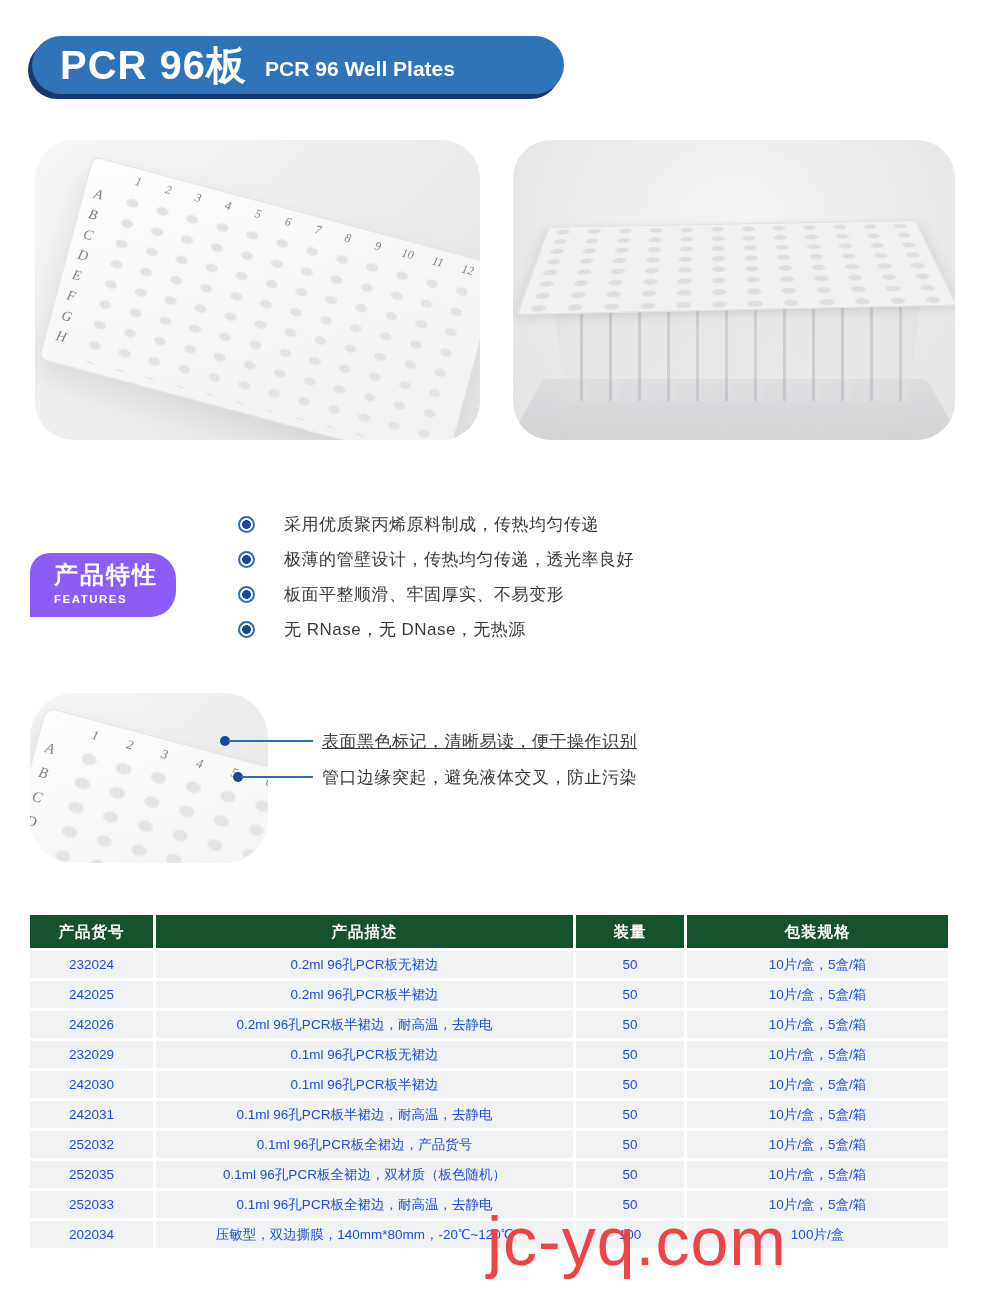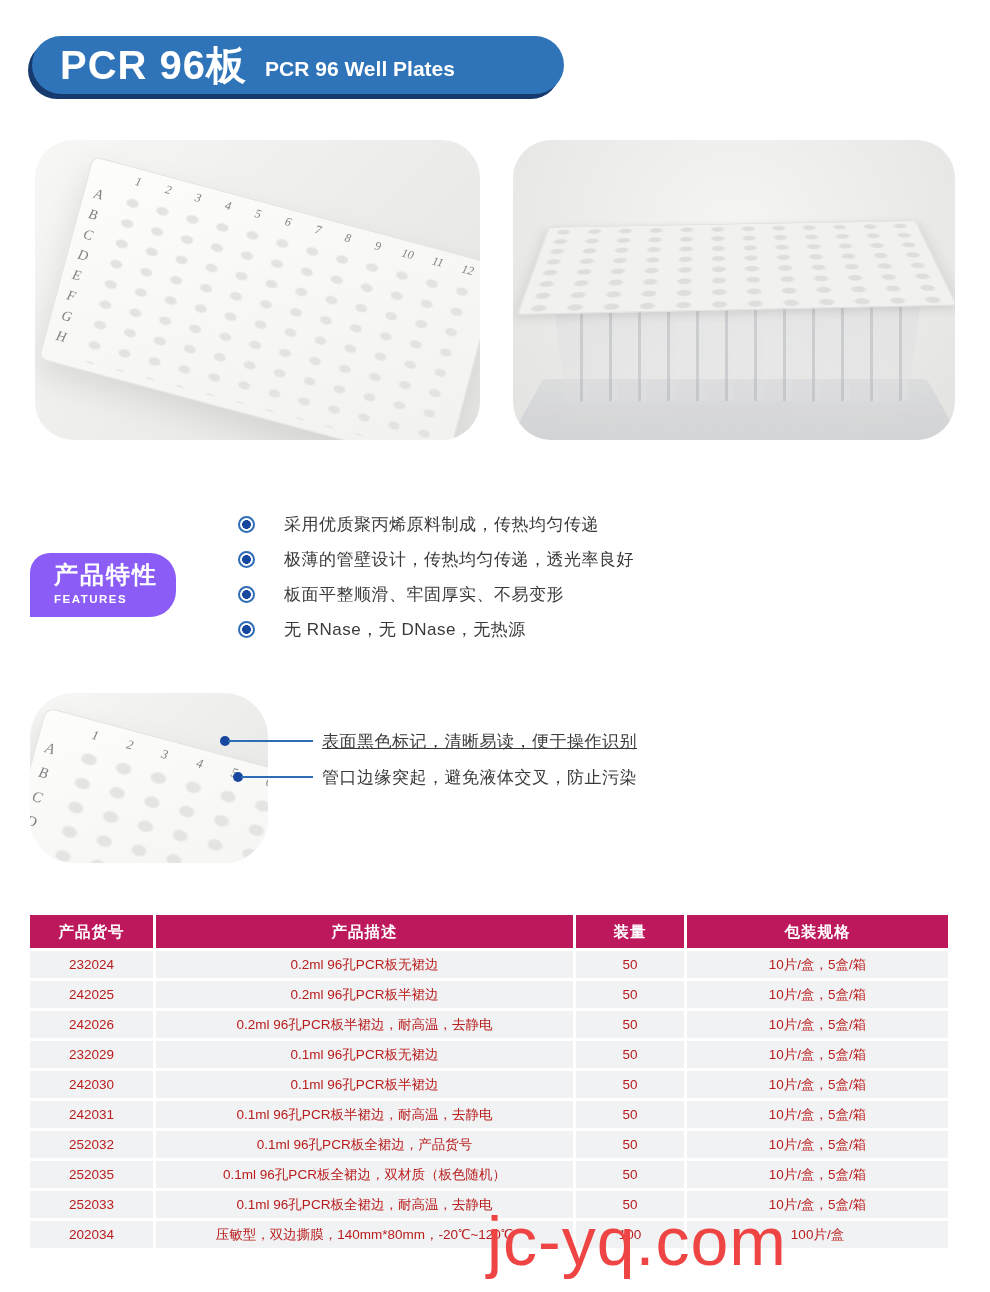--- a/index.html
+++ b/index.html
@@ -76,23 +76,23 @@
   .feature .ftext{margin-left:29px;font-size:17px;color:#3a3a3a;letter-spacing:.5px;}
 
   
   .callout-dot{position:absolute;width:10px;height:10px;border-radius:50%;background:#17479e;}
   .callout-line{position:absolute;height:2px;background:#2e6cb5;}
   .callout-text{position:absolute;font-size:17px;color:#3a3a3a;letter-spacing:.5px;white-space:nowrap;}
 
   
   .spec-table{position:absolute;left:30px;top:915px;width:918px;display:grid;
     grid-template-columns:123px 417px 108px 1fr;gap:3px;background:#fff;}
-  .th{background:#be185d;color:#fff;font-weight:bold;font-size:15.5px;height:33px;
+  .th{background:#14532d;color:#fff;font-weight:bold;font-size:15.5px;height:33px;
     line-height:33px;text-align:center;letter-spacing:1px;}
-  .td{background:#f1f2f3;color:#b91c1c;font-size:13.5px;height:27px;line-height:27px;
+  .td{background:#f1f2f3;color:#1d4ed8;font-size:13.5px;height:27px;line-height:27px;
     text-align:center;white-space:nowrap;overflow:hidden;}
 
   
   .watermark{position:absolute;left:487px;top:1204px;font-size:68px;color:#ef4444;
     letter-spacing:1px;z-index:30;line-height:1.1;}
 </style>
 </head>
 <body>
 
 <div class="page">

